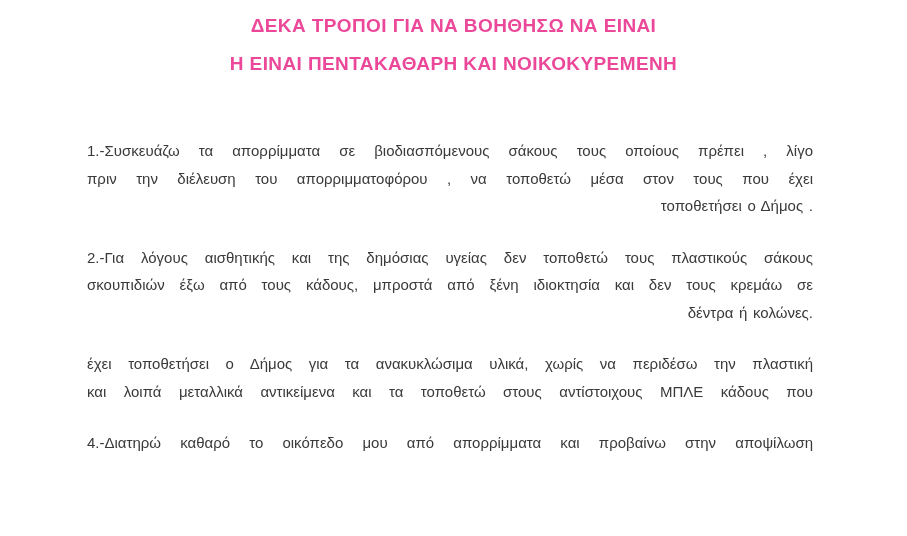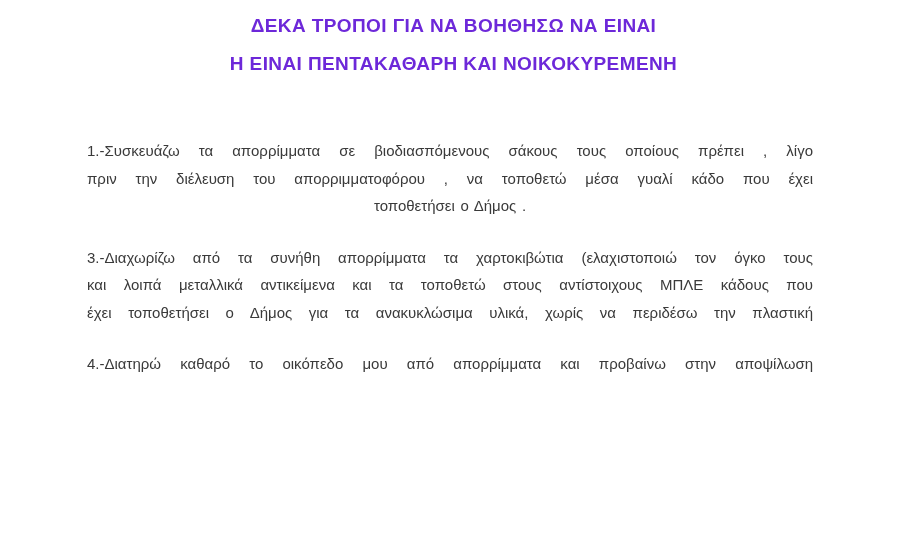--- a/index.html
+++ b/index.html
@@ -17,21 +17,21 @@
   }
   .doc-title {
     position: absolute;
     top: 7px;
     left: 0;
     right: 0;
     text-align: center;
     font-size: 19px;
     font-weight: bold;
     line-height: 38px;
-    color: #6d28d9;
+    color: #ec4899;
     letter-spacing: 0.4px;
   }
   .doc-body {
     position: absolute;
     top: 137px;
     left: 87px;
     width: 734px;
     font-size: 15px;
     line-height: 27.5px;
     color: #3a3a3a;
@@ -41,46 +41,50 @@
     margin: 0 8px 24px 0;
   }
   
   .jl {
     text-align: justify;
     text-align-last: justify;
     white-space: normal;
   }
   
   .ll {
-    text-align: center;
+    text-align: right;
   }
 </style>
 </head>
 <body>
 
 <div class="page">
 
   <div class="doc-title">
     <div>ΔΕΚΑ ΤΡΟΠΟΙ ΓΙΑ ΝΑ ΒΟΗΘΗΣΩ ΝΑ ΕΙΝΑΙ</div>
     <div>Η ΕΙΝΑΙ ΠΕΝΤΑΚΑΘΑΡΗ ΚΑΙ ΝΟΙΚΟΚΥΡΕΜΕΝΗ</div>
   </div>
 
   <div class="doc-body">
 
     <div class="paragraph">
       <div class="jl">1.-Συσκευάζω τα απορρίμματα σε βιοδιασπόμενους σάκους τους οποίους πρέπει , λίγο</div>
-      <div class="jl">πριν την διέλευση του απορριμματοφόρου , να τοποθετώ μέσα γυαλί κάδο που έχει</div>
+      <div class="jl">πριν την διέλευση του απορριμματοφόρου , να τοποθετώ μέσα στον τους που έχει</div>
       <div class="ll">τοποθετήσει ο Δήμος .</div>
     </div>
 
+    <div class="paragraph">
+      <div class="jl">2.-Για λόγους αισθητικής και της δημόσιας υγείας δεν τοποθετώ τους πλαστικούς σάκους</div>
+      <div class="jl">σκουπιδιών έξω από τους κάδους, μπροστά από ξένη ιδιοκτησία και δεν τους κρεμάω σε</div>
+      <div class="ll">δέντρα ή κολώνες.</div>
+    </div>
 
     <div class="paragraph">
-      <div class="jl">3.-Διαχωρίζω από τα συνήθη απορρίμματα τα χαρτοκιβώτια (ελαχιστοποιώ τον όγκο τους</div>
+      <div class="jl">έχει τοποθετήσει ο Δήμος για τα ανακυκλώσιμα υλικά, χωρίς να περιδέσω την πλαστική</div>
       <div class="jl">και λοιπά μεταλλικά αντικείμενα και τα τοποθετώ στους αντίστοιχους ΜΠΛΕ κάδους που</div>
-      <div class="jl">έχει τοποθετήσει ο Δήμος για τα ανακυκλώσιμα υλικά, χωρίς να περιδέσω την πλαστική</div>
     </div>
 
     <div class="paragraph">
       <div class="jl">4.-Διατηρώ καθαρό το οικόπεδο μου από απορρίμματα και προβαίνω στην αποψίλωση</div>
     </div>
 
   </div>
 
 </div>
 

